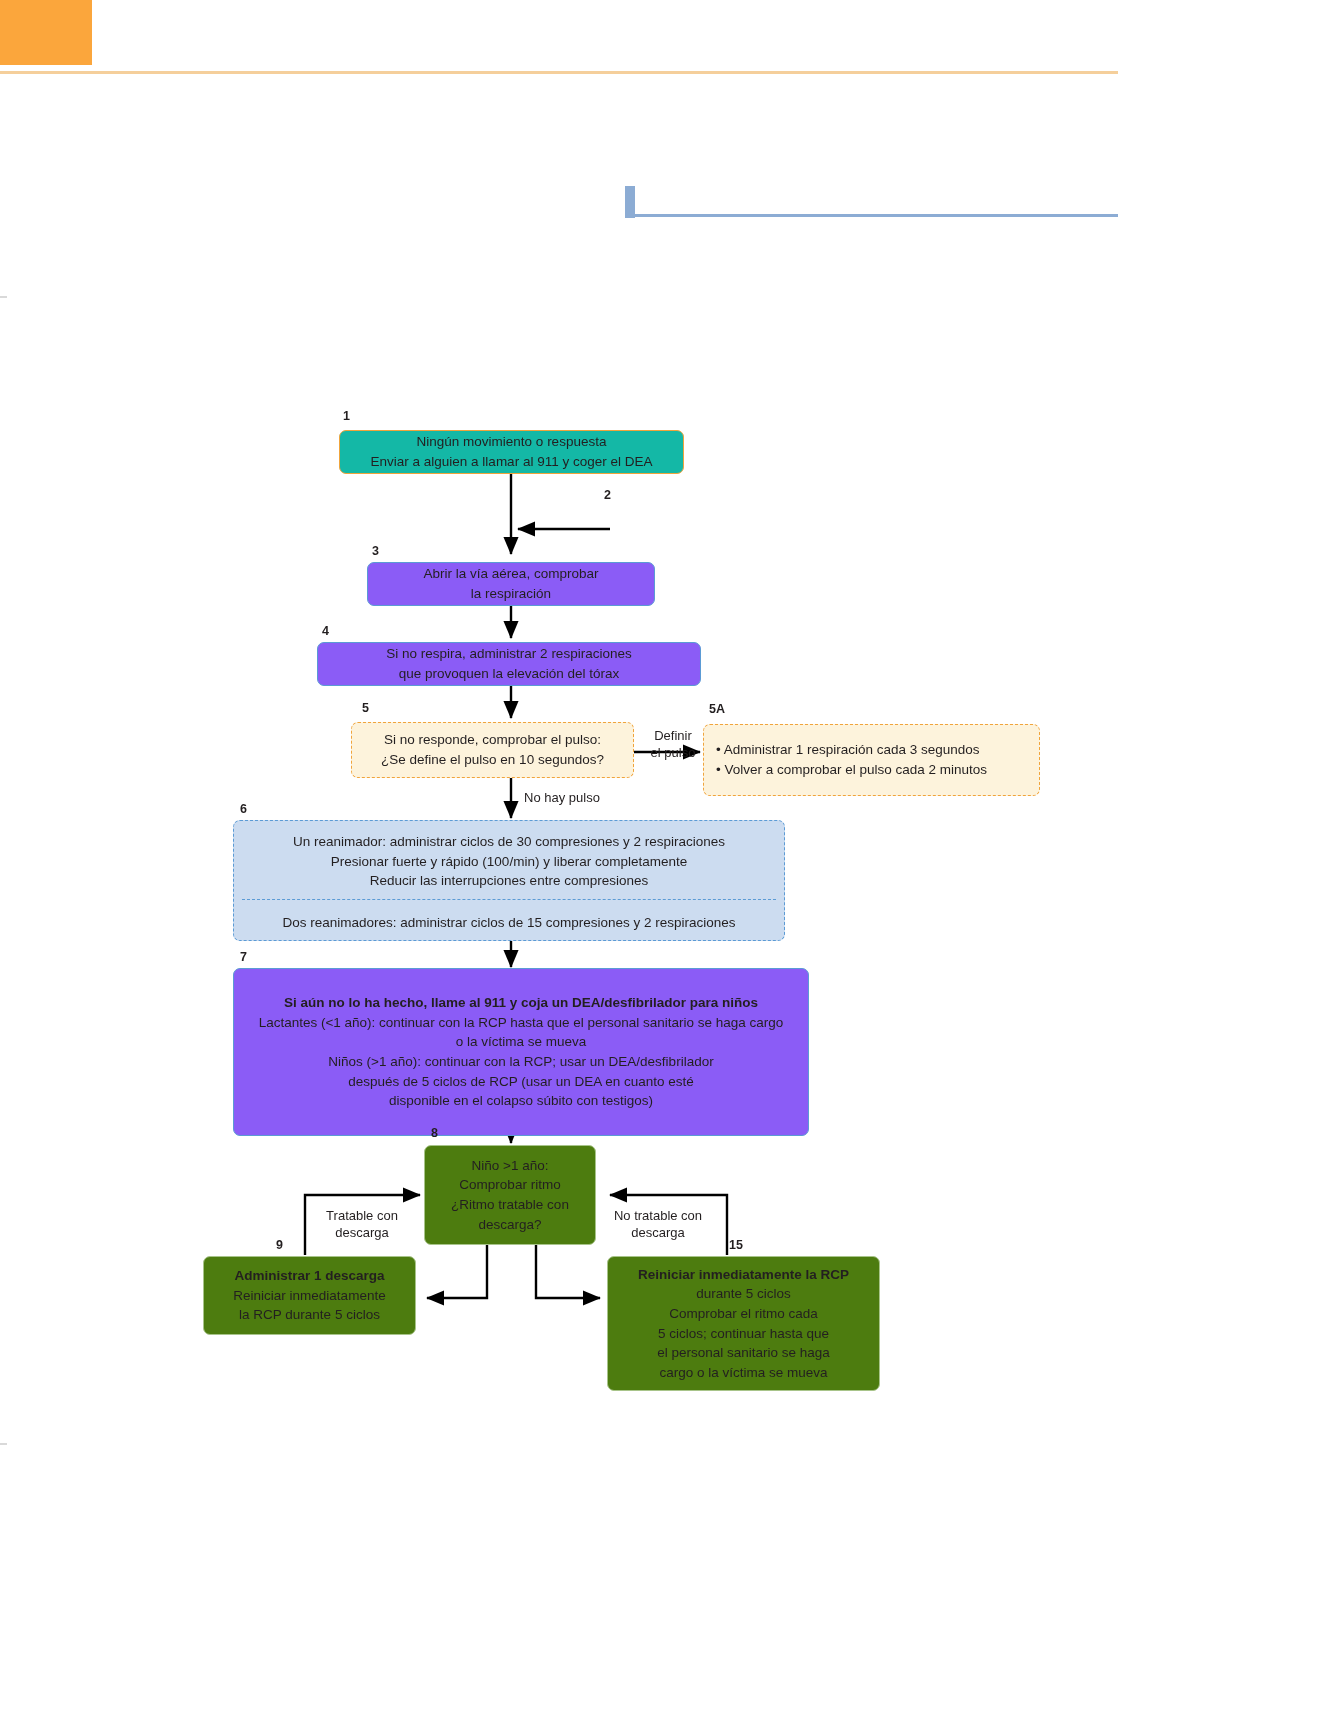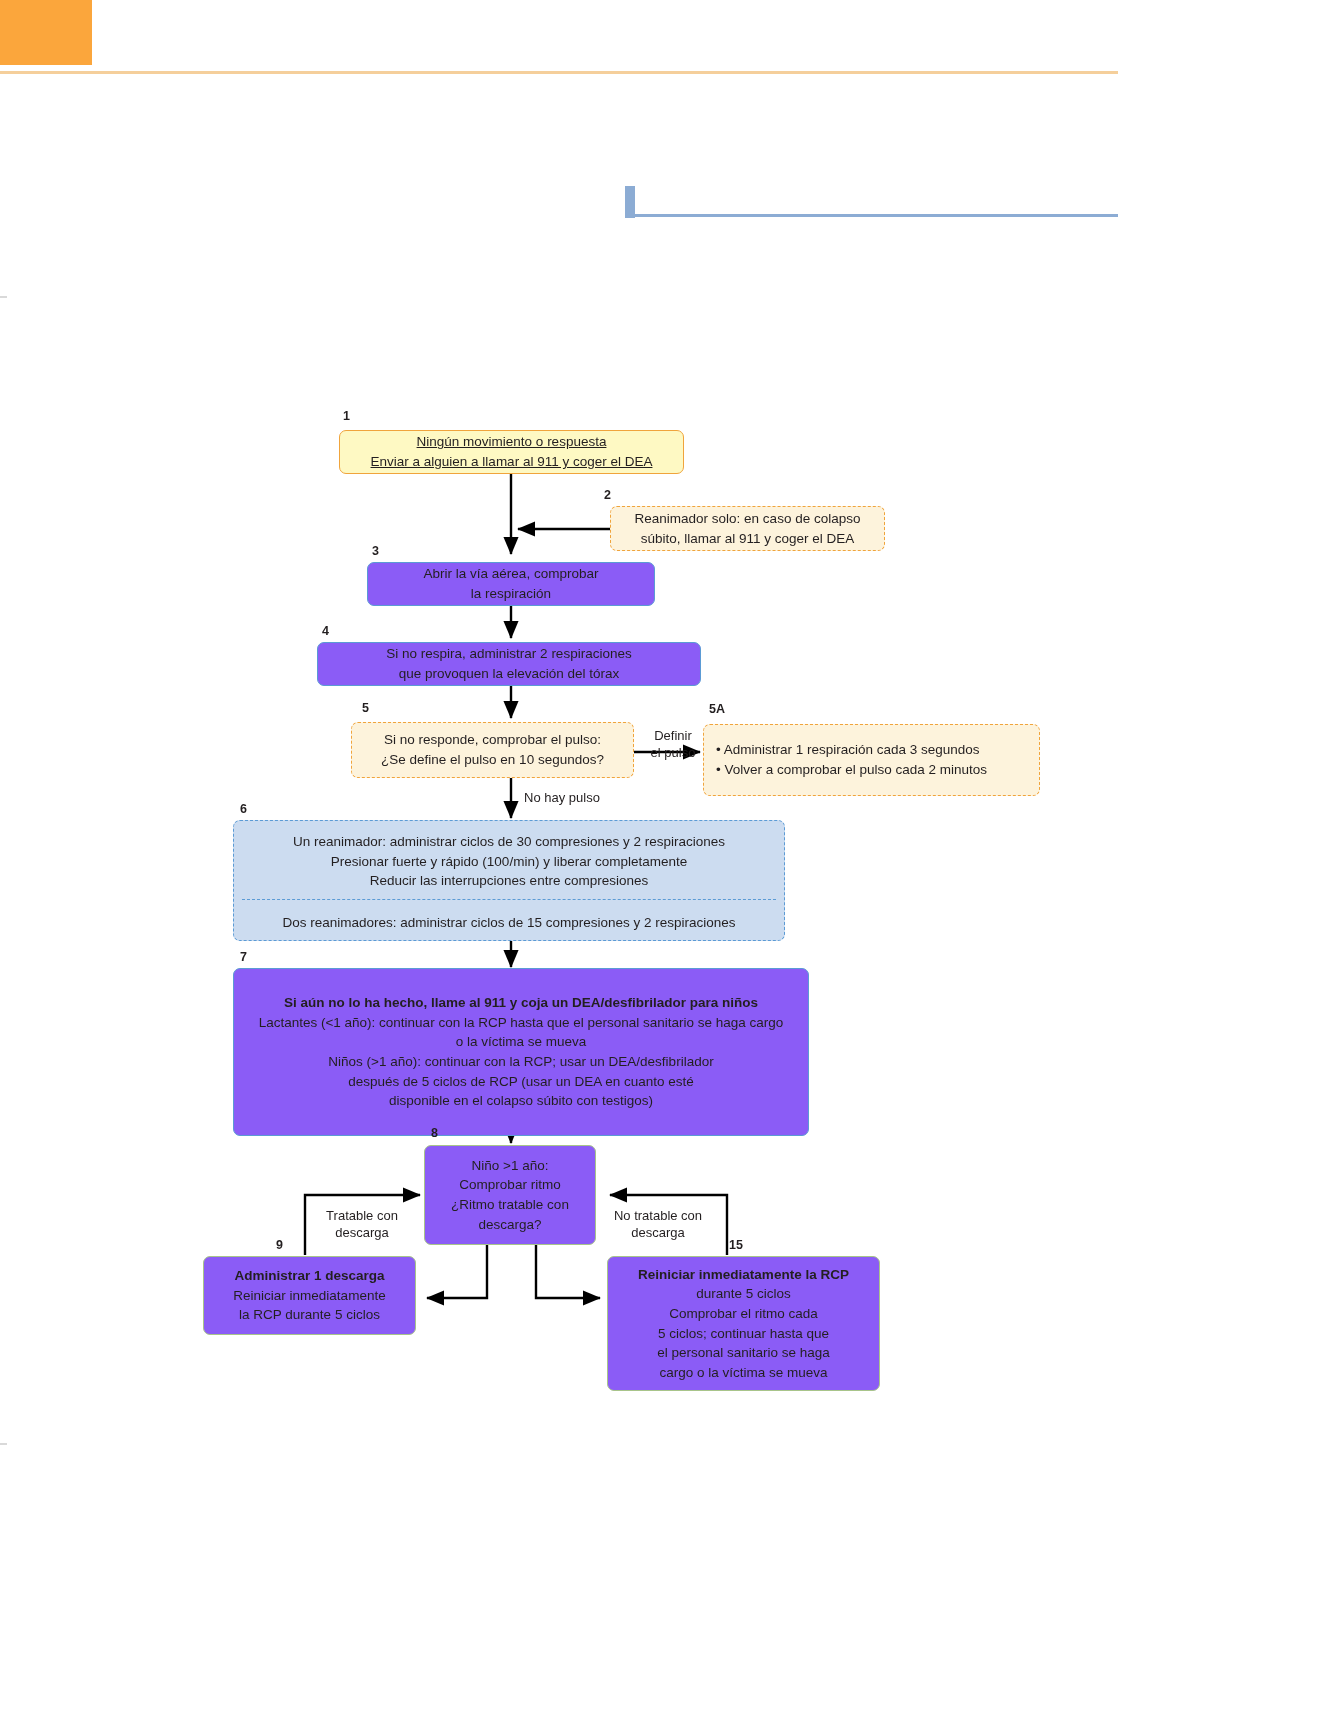--- a/index.html
+++ b/index.html
@@ -54,25 +54,25 @@
     font-size: 13.5px;
     display: flex;
     flex-direction: column;
     align-items: center;
     justify-content: center;
     padding: 7px 12px;
   }
   .node .ln { display: block; white-space: nowrap; }
   .node .ln.b { font-weight: bold; }
 
-  .n-cream-solid { background: #fef9c3; border: 1.6px solid #f0a43c; text-decoration: underline; }
+  .n-cream-solid { background: #14b8a6; border: 1.6px solid #f0a43c; }
   .n-cream-dash  { background: #fdf3dc; border: 1.6px dashed #f0a43c; }
   .n-blue-solid  { background: #8b5cf6; border: 1.6px solid #5b9bd5; }
   .n-blue-dash   { background: #ccdcf0; border: 1.6px dashed #5b9bd5; }
-  .n-green-solid { background: #8b5cf6; border: 1.6px solid #a8c48a; }
+  .n-green-solid { background: #4d7c0f; border: 1.6px solid #a8c48a; }
 
   .step-num {
     position: absolute;
     font-size: 12.5px;
     font-weight: bold;
     color: #231f20;
   }
   .edge-label {
     position: absolute;
     font-size: 13px;
@@ -136,24 +136,20 @@
     </g>
   </svg>
 
   <div class="step-num" style="left:343px; top:409px;">1</div>
   <div class="node n-cream-solid" style="left:339px; top:430px; width:345px; height:44px;">
     <span class="ln">Ningún movimiento o respuesta</span>
     <span class="ln">Enviar a alguien a llamar al 911 y coger el DEA</span>
   </div>
 
   <div class="step-num" style="left:604px; top:488px;">2</div>
-  <div class="node n-cream-dash" style="left:610px; top:506px; width:275px; height:45px;">
-    <span class="ln">Reanimador solo: en caso de colapso</span>
-    <span class="ln">súbito, llamar al 911 y coger el DEA</span>
-  </div>
 
   <div class="step-num" style="left:372px; top:544px;">3</div>
   <div class="node n-blue-solid" style="left:367px; top:562px; width:288px; height:44px;">
     <span class="ln">Abrir la vía aérea, comprobar</span>
     <span class="ln">la respiración</span>
   </div>
 
   <div class="step-num" style="left:322px; top:624px;">4</div>
   <div class="node n-blue-solid" style="left:317px; top:642px; width:384px; height:44px;">
     <span class="ln">Si no respira, administrar 2 respiraciones</span>

